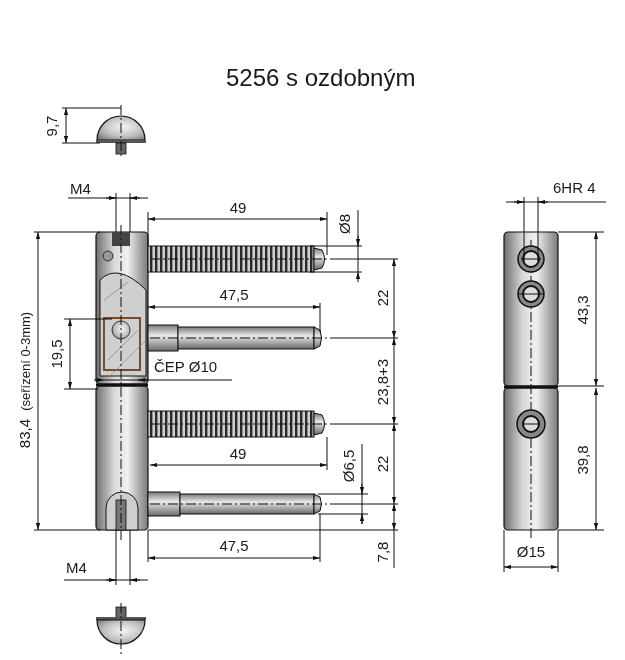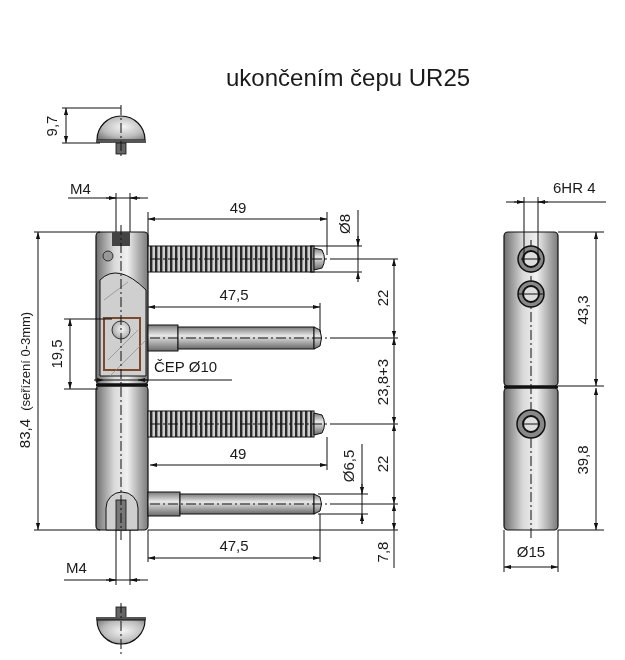--- a/index.html
+++ b/index.html
@@ -10,21 +10,21 @@
   svg { position: absolute; left: 0; top: 0; }
   .dim { font-family: "Liberation Sans", sans-serif; font-size: 15px; fill: #1a1a1a; }
   .dim-sm { font-family: "Liberation Sans", sans-serif; font-size: 13px; fill: #1a1a1a; }
   .ln { stroke: #111; stroke-width: 1; fill: none; }
   .cl { stroke: #111; stroke-width: 1; stroke-dasharray: 10 3 2 3; fill: none; }
 </style>
 </head>
 <body>
 
 <div class="title">
-  <div>ukončením čepu UR25</div>
+  <div>5256 s ozdobným</div>
 </div>
 
 <svg width="625" height="660" viewBox="0 0 625 660">
   <defs>
     <linearGradient id="metalH" x1="0" y1="0" x2="1" y2="0">
       <stop offset="0" stop-color="#6f6f6f"></stop>
       <stop offset="0.35" stop-color="#d9d9d9"></stop>
       <stop offset="0.6" stop-color="#f0f0f0"></stop>
       <stop offset="1" stop-color="#7a7a7a"></stop>
     </linearGradient>

